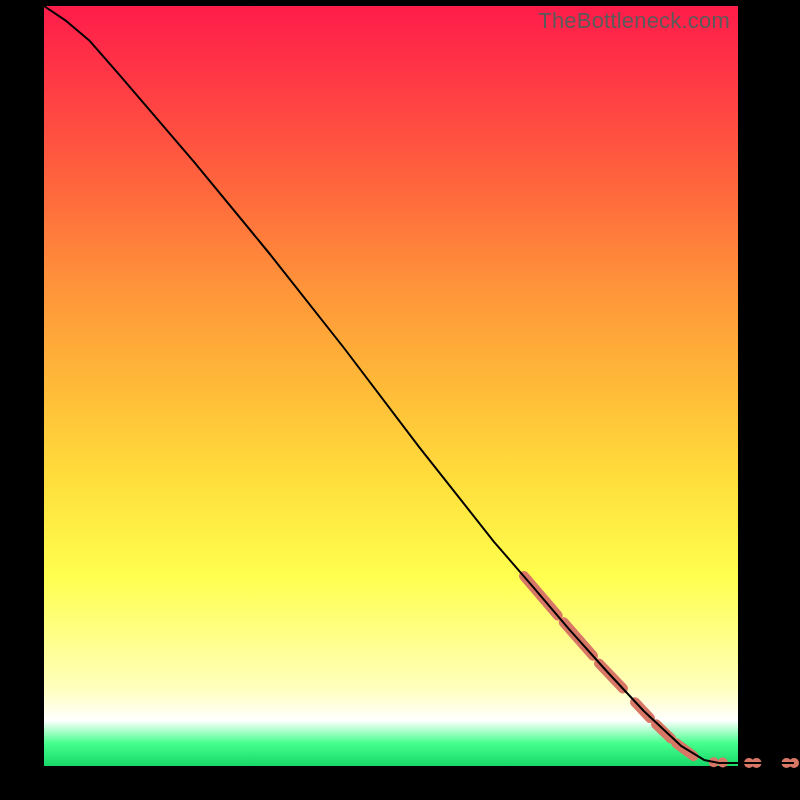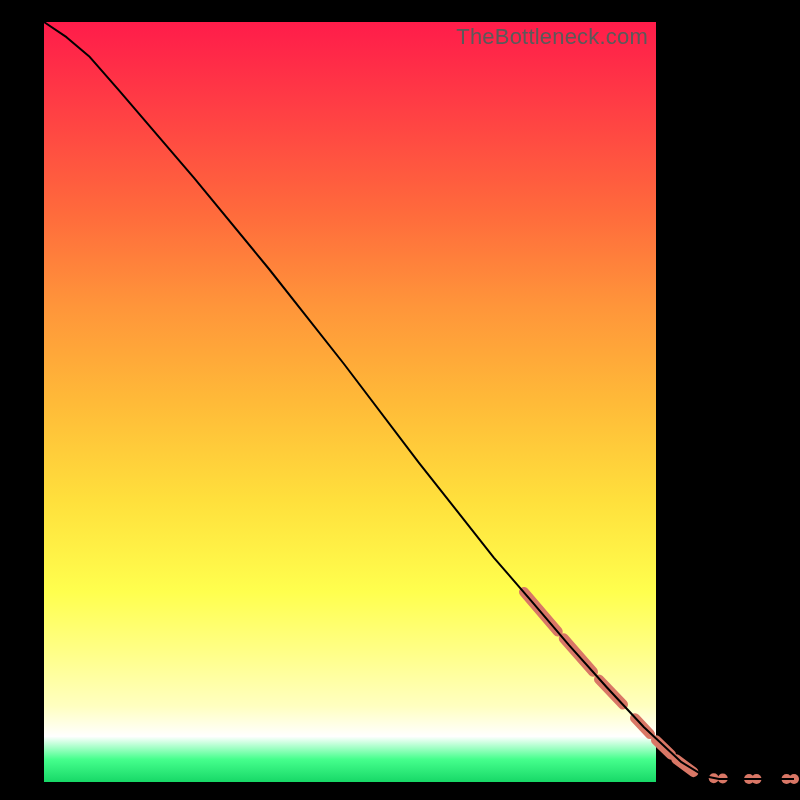--- a/index.html
+++ b/index.html
@@ -13,22 +13,22 @@
   }
   .outer {
     position: relative;
     width: 800px;
     height: 800px;
     background: #000;
   }
   .plot {
     position: absolute;
     left: 44px;
-    top: 22px;
-    width: 612px;
+    top: 6px;
+    width: 694px;
     height: 760px;
     
     background: linear-gradient(
       to bottom,
       #ff1c4a 0%,
       #ff3a45 10%,
       #ff6a3c 25%,
       #ff943a 37%,
       #ffba38 50%,
       #ffe03c 63%,

